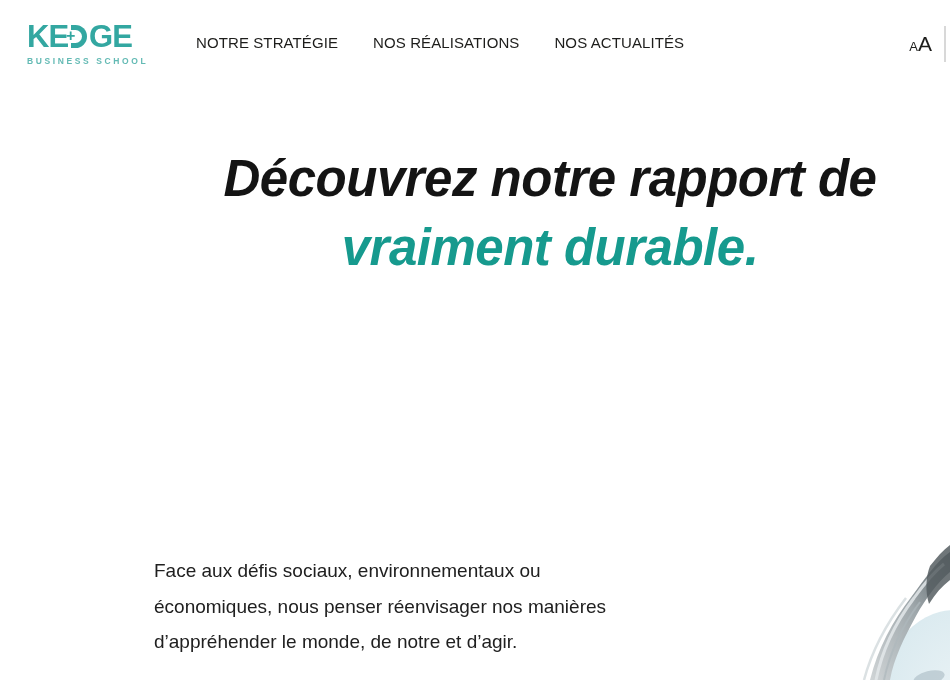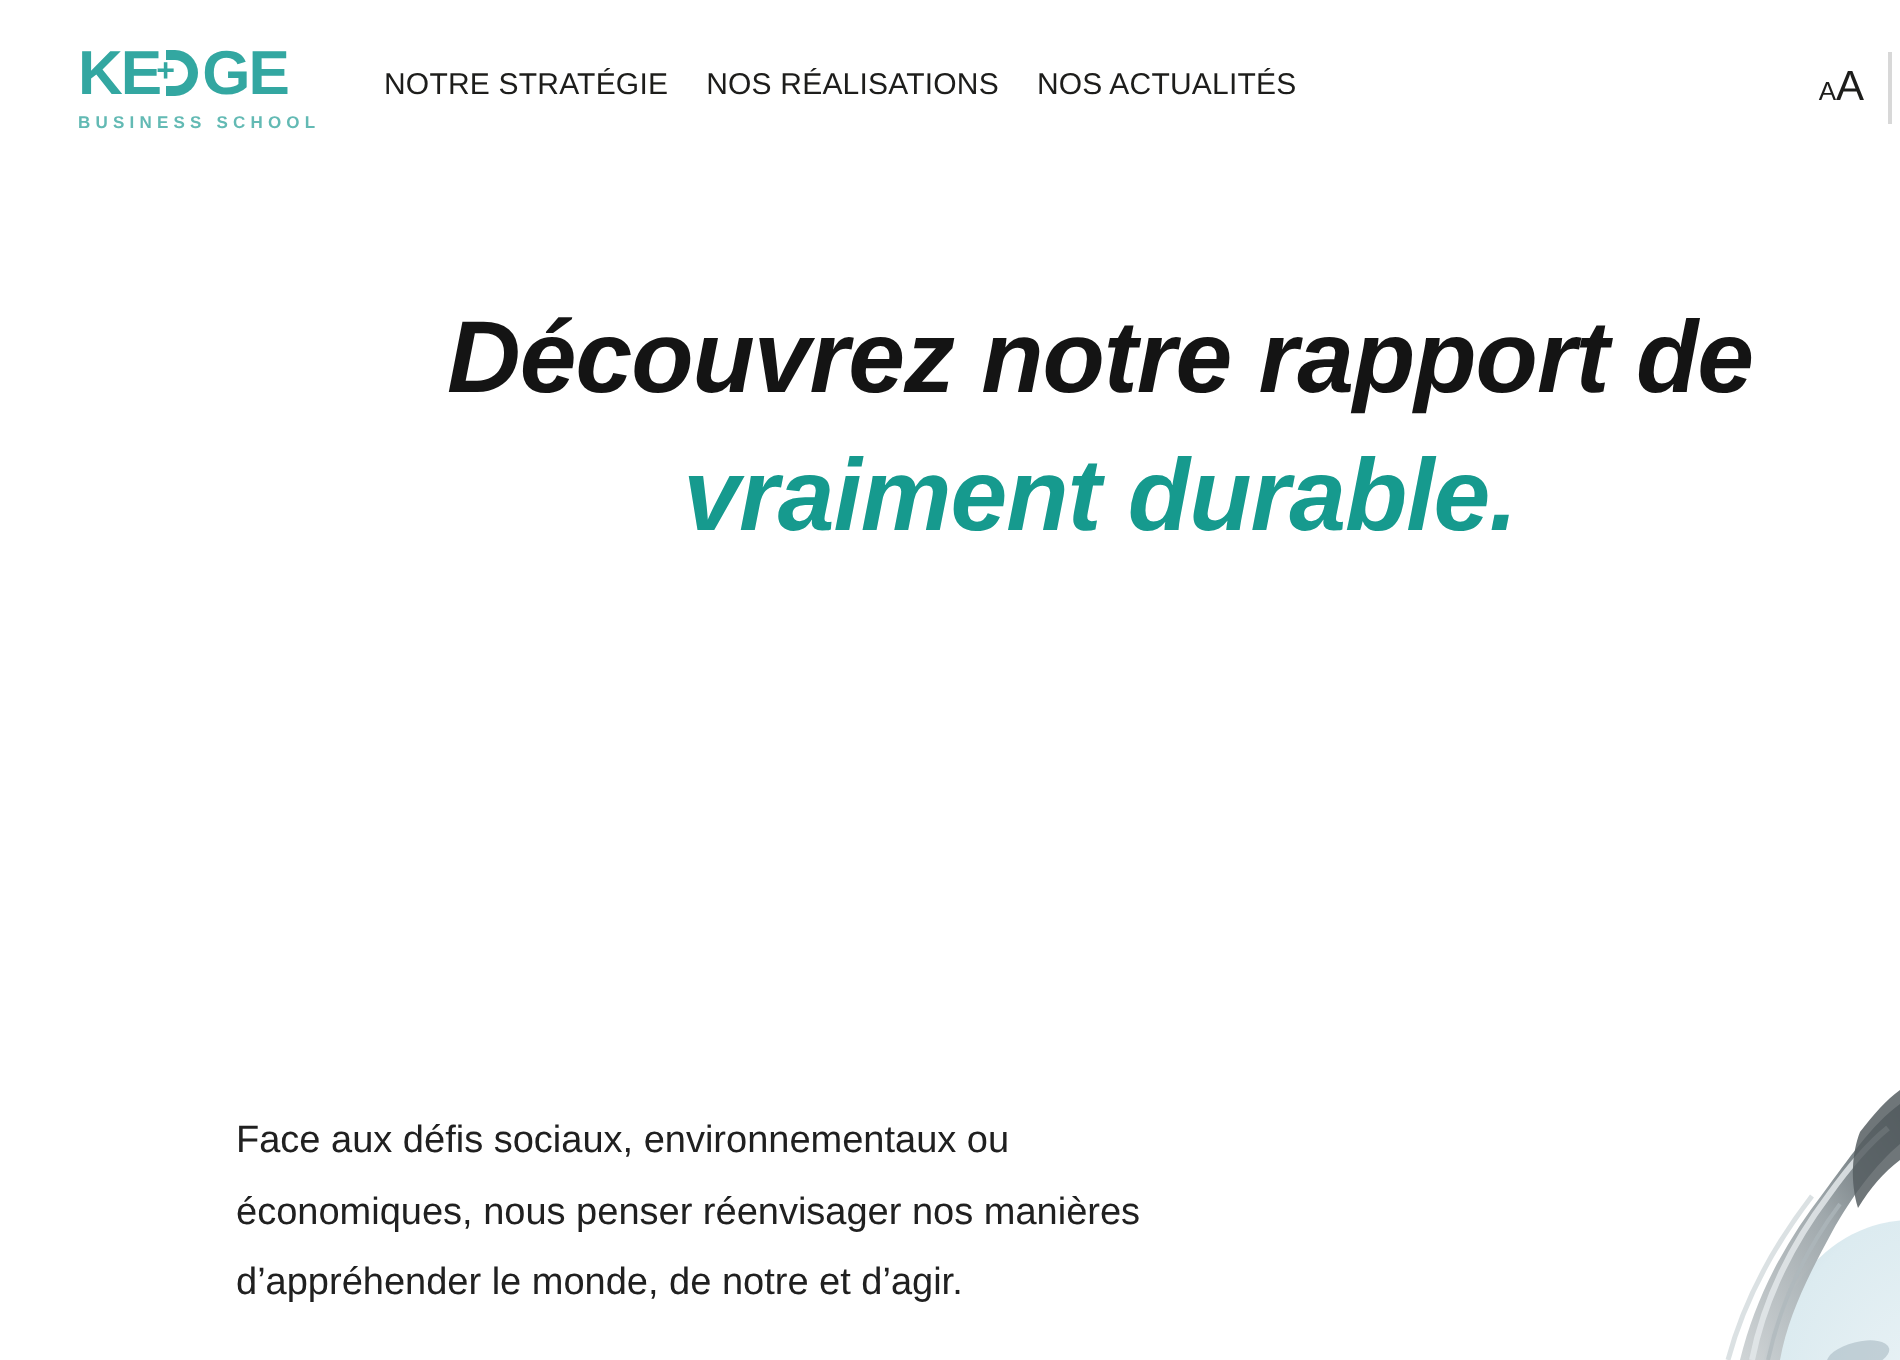--- a/index.html
+++ b/index.html
@@ -6,21 +6,21 @@
   html,body { width:950px; height:680px; }
   body {
     position:relative;
     background:#ffffff;
     font-family:"Liberation Sans", sans-serif;
     overflow:hidden;
     color:#1d1d1b;
   }
 
   
-  .header { position:absolute; top:0; left:12px; right:0; height:86px; background:#fff; }
+  .header { position:absolute; top:0; left:0; right:0; height:86px; background:#fff; }
 
   .logo { position:absolute; left:27px; top:21px; cursor:pointer; }
   .logo-row { display:flex; align-items:center; line-height:1; }
   .logo-txt {
     font-size:31px; font-weight:700; letter-spacing:-1px;
     color:#33a7a1;
   }
   .logo-d {
     position:relative; display:inline-block;
     width:16px; height:23px; margin:0 2px 0 3px;
@@ -35,21 +35,21 @@
   .logo-tagline {
     margin-top:4px;
     font-size:8.5px; font-weight:700; letter-spacing:2.6px;
     color:#63bab4; white-space:nowrap;
   }
 
   .nav { position:absolute; left:180px; top:34px; display:flex; gap:19px; }
   .nav a {
     text-decoration:none; color:#1d1d1b;
     font-size:15px; font-weight:500; letter-spacing:0.1px;
-    white-space:nowrap; cursor:pointer;
+    white-space:nowrap; cursor:pointer;margin-left:16px;
   }
 
   .header-right { position:absolute; right:4px; top:26px; display:flex; align-items:center; }
   .font-toggle { display:flex; align-items:baseline; cursor:pointer; margin-right:12px; }
   .font-toggle .small-a { font-size:13px; font-weight:500; color:#1d1d1b; }
   .font-toggle .large-a { font-size:21px; font-weight:500; color:#1d1d1b; }
   .header-divider { width:2px; height:36px; background:#d8d8d8; }
 
   
   .hero {
@@ -60,21 +60,21 @@
   }
   .hero .line { display:block; white-space:nowrap;font-style:italic; }
   .hero .accent { color:#169a8e; }
 
   
   .intro {
     position:absolute; left:118px; top:553px;
     font-size:19px; line-height:35.5px; color:#202020;
     font-weight:400;
   }
-  .intro .line { display:block; white-space:nowrap; }
+  .intro .line { display:block; white-space:nowrap;margin-left:36px; }
 
   
   .portrait {
     position:absolute; right:0; bottom:0;
     width:138px; height:142px; overflow:hidden;
   }
   .portrait svg { display:block; width:138px; height:142px; }
 </style>
 </head>
 <body>

